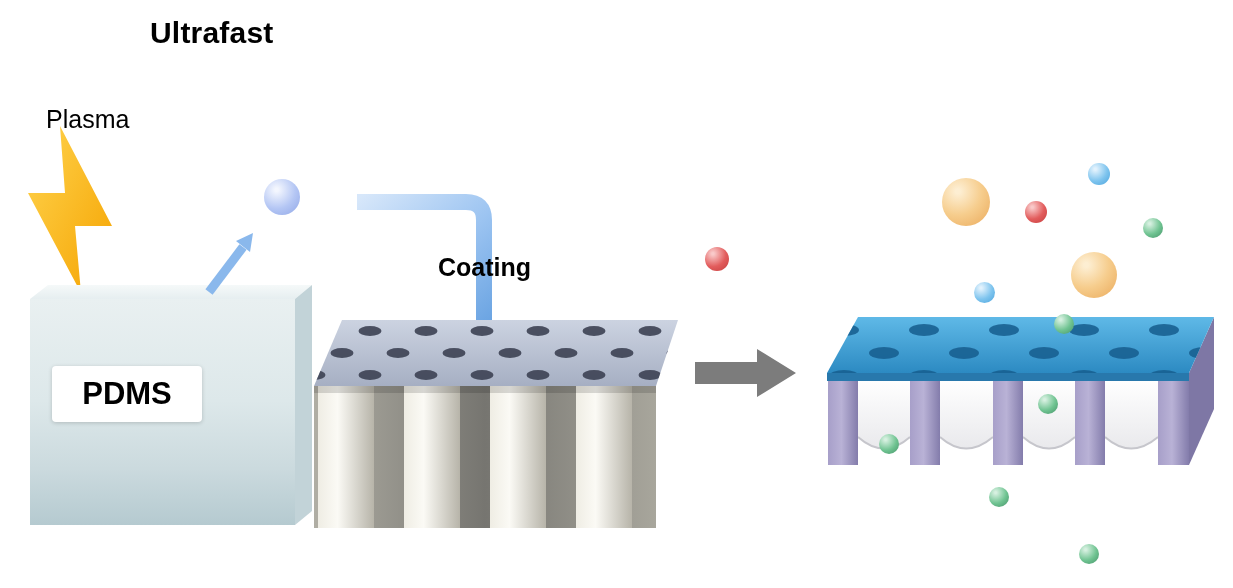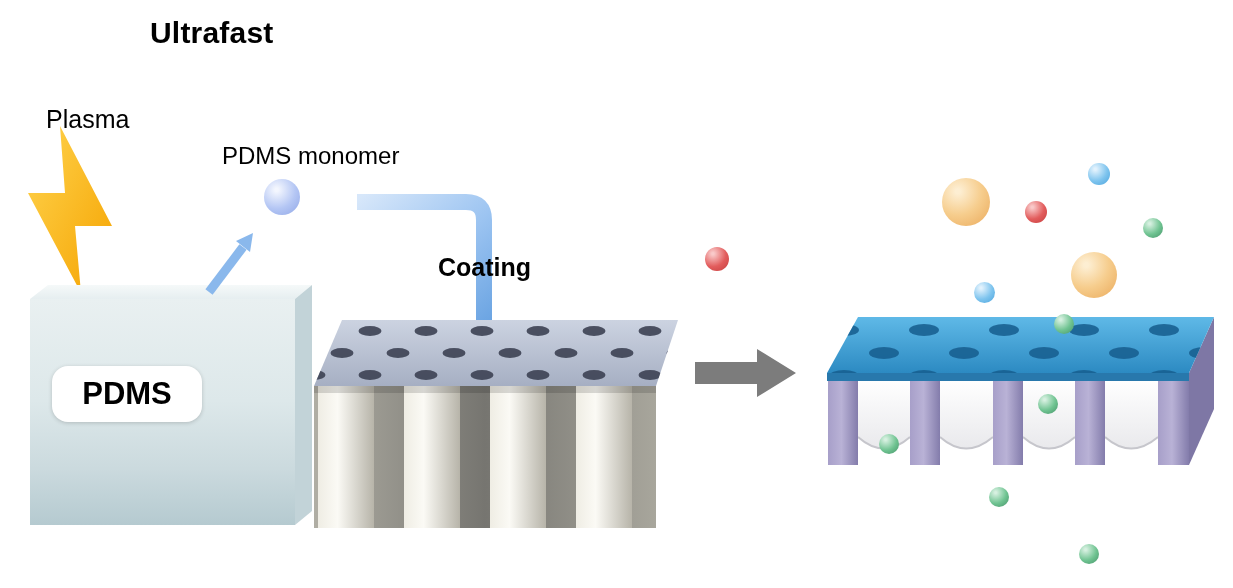--- a/index.html
+++ b/index.html
@@ -3,21 +3,21 @@
 <meta charset="utf-8">
 <title>Diagram</title>
 <style>
   * { margin:0; padding:0; box-sizing:border-box; }
   html,body { background:#ffffff; font-family:"Liberation Sans", sans-serif; }
   #canvas { position:relative; width:1233px; height:588px; background:#ffffff; overflow:hidden; }
   #scene { position:absolute; left:0; top:0; }
   .hdr { position:absolute; top:16px; width:260px; text-align:left; font-size:30px; font-weight:bold; color:#000; letter-spacing:.2px; }
   .lbl { position:absolute; color:#000; white-space:nowrap; }
   .pdms-label { position:absolute; left:52px; top:366px; width:150px; height:56px; background:#ffffff;
-                border-radius:16px; display:flex; align-items:center; justify-content:center;
+                border-radius:4px; display:flex; align-items:center; justify-content:center;
                 font-size:31px; font-weight:bold; color:#000; box-shadow:0 1px 4px rgba(0,0,0,.18); }
   #particles { position:absolute; left:0; top:0; width:100%; height:100%; pointer-events:none; }
   .particle { position:absolute; border-radius:50%; }
   .particle.monomer { background:radial-gradient(circle at 35% 30%, #f3f6fe 5%, var(--sphere-monomer,#b4c6f4) 55%, #8fa6e6 100%); }
   .particle.orange  { background:radial-gradient(circle at 33% 28%, #fdeed2 5%, var(--sphere-orange,#f6cd8d) 50%, #eaa95a 100%); }
   .particle.red     { background:radial-gradient(circle at 33% 28%, #f9c9c9 5%, var(--sphere-red,#e25c5c) 55%, #c43d3d 100%); }
   .particle.green   { background:radial-gradient(circle at 33% 28%, #d6f0e0 5%, var(--sphere-green,#6fc391) 55%, #459268 100%); }
   .particle.blue    { background:radial-gradient(circle at 33% 28%, #e2f2fd 5%, var(--sphere-blue,#7ec4ee) 55%, #4ba3dc 100%); }
 </style>
 </head>
@@ -135,21 +135,20 @@
       <rect x="1158" y="380" width="31" height="85" fill="url(#gPillar2)"></rect>
       <rect x="827" y="373" width="362" height="8" fill="#2878ac"></rect>
       <polygon points="858,317 1214,317 1189,373 827,373" fill="url(#gMemTop2)"></polygon>
       <polygon points="858,317 1214,317 1189,373 827,373" fill="url(#holes2)"></polygon>
     </g>
   </svg>
 
   <div class="hdr" style="left:150px">Ultrafast</div>
 
   <div class="lbl" style="left:46px;top:105px;font-size:25px">Plasma</div>
-  <div class="lbl" style="left:222px;top:142px;font-size:24px">PDMS monomer</div>
   <div class="lbl" style="left:438px;top:253px;font-size:25px;font-weight:bold">Coating</div>
 
   <div class="pdms-label">
     <span>PDMS</span>
   </div>
 
   <div id="particles">
       <div class="particle monomer" style="left: 264px; top: 179px; width: 36px; height: 36px;"></div>
       <div class="particle blue" style="left: 1088px; top: 163px; width: 22px; height: 22px;"></div>
       <div class="particle orange" style="left: 942px; top: 178px; width: 48px; height: 48px;"></div>

